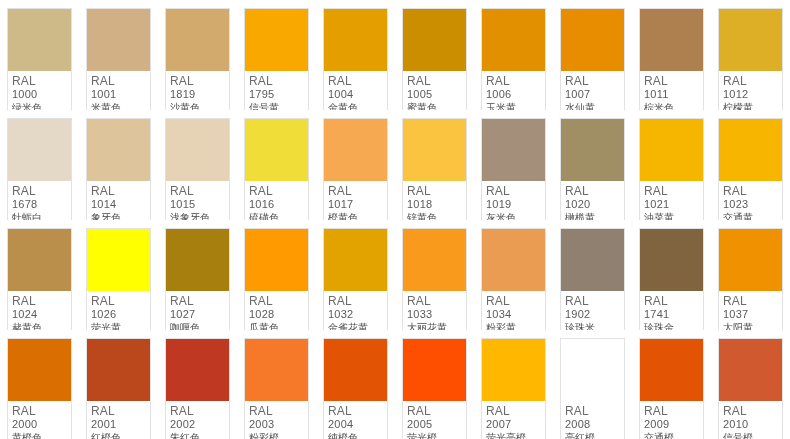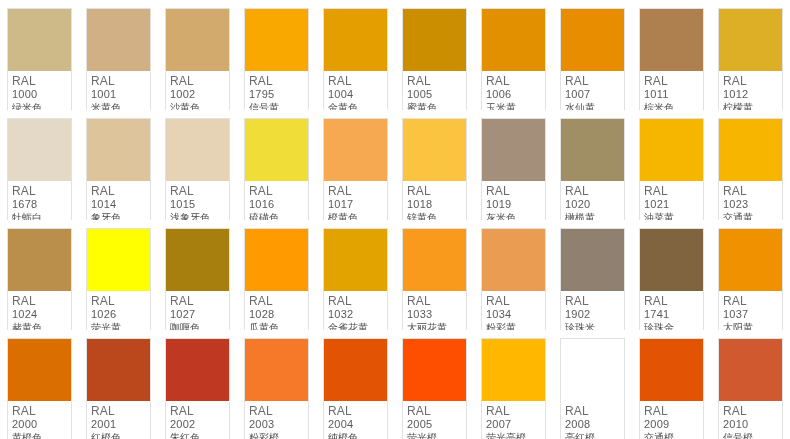--- a/index.html
+++ b/index.html
@@ -108,21 +108,21 @@
             <div class="swatch-code">1001</div>
             <div class="swatch-name">米黄色</div>
           </div>
         </div>
       </div>
       <div class="swatch-cell">
         <div class="swatch-card">
           <div class="swatch-color" style="background: rgb(210, 170, 109);"></div>
           <div class="swatch-info">
             <div class="swatch-brand">RAL</div>
-            <div class="swatch-code">1002</div>
+            <div class="swatch-code">1819</div>
             <div class="swatch-name">沙黄色</div>
           </div>
         </div>
       </div>
       <div class="swatch-cell">
         <div class="swatch-card">
           <div class="swatch-color" style="background: rgb(249, 168, 0);"></div>
           <div class="swatch-info">
             <div class="swatch-brand">RAL</div>
             <div class="swatch-code">1795</div>

